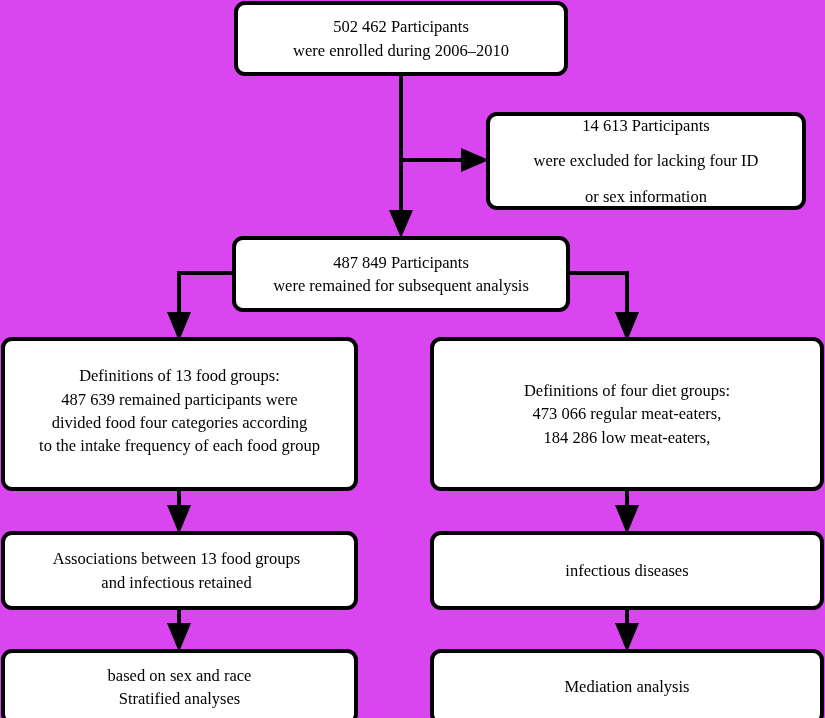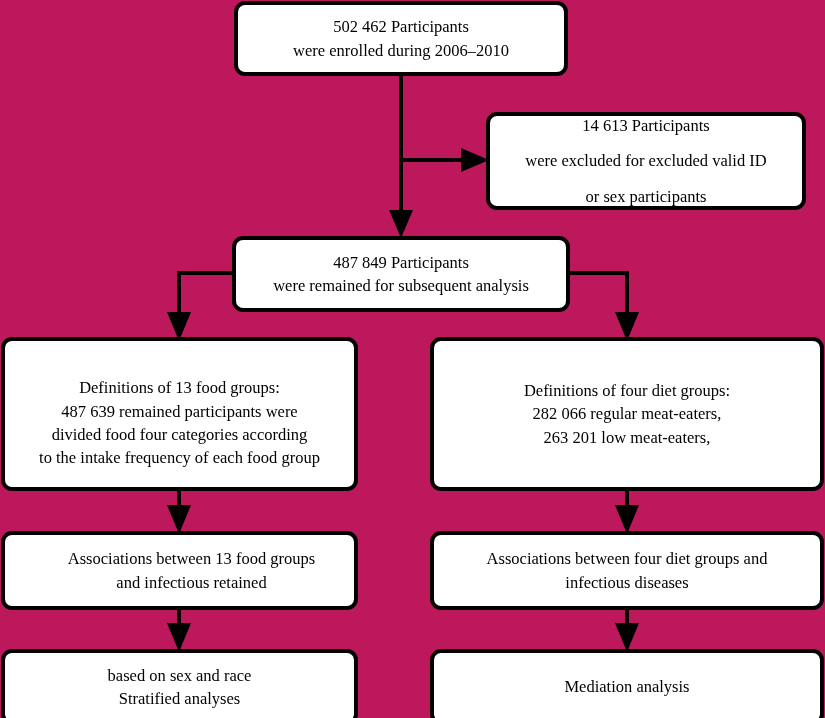--- a/index.html
+++ b/index.html
@@ -4,21 +4,21 @@
 <style>
   html, body {
     margin: 0;
     padding: 0;
     background: #ffffff;
   }
   #flow-root {
     position: relative;
     width: 825px;
     height: 718px;
-    background: #be185d;
+    background: #d946ef;
     overflow: hidden;
     font-family: "Liberation Serif", "DejaVu Serif", serif;
   }
   svg.flow-svg {
     position: absolute;
     left: 0;
     top: 0;
     width: 825px;
     height: 718px;
     display: block;
@@ -113,49 +113,48 @@
     <rect class="node-box" x="432" y="651" width="390" height="72" rx="9" ry="9"></rect>
   </svg>
 
   <div class="node-text" style="left:236px; top:3px; width:330px; height:71px;">
     <span class="tline">502 462 Participants</span>
     <span class="tline">were enrolled during 2006–2010</span>
   </div>
 
   <div class="node-text" style="left:488px; top:114px; width:316px; height:94px;justify-content:space-between;">
     <span class="tline">14 613 Participants</span>
-    <span class="tline">were excluded for excluded valid ID</span>
-    <span class="tline">or sex participants</span>
+    <span class="tline">were excluded for lacking four ID</span>
+    <span class="tline">or sex information</span>
   </div>
 
   <div class="node-text" style="left:234px; top:238px; width:334px; height:72px;">
     <span class="tline">487 849 Participants</span>
     <span class="tline">were remained for subsequent analysis</span>
   </div>
 
-  <div class="node-text" style="left:3px; top:348px; width:353px; height:150px;">
+  <div class="node-text" style="left:3px; top:336px; width:353px; height:150px;">
     <span class="tline">Definitions of 13 food groups:</span>
     <span class="tline">487 639 remained participants were</span>
     <span class="tline">divided food four categories according</span>
     <span class="tline">to the intake frequency of each food group</span>
   </div>
 
   <div class="node-text" style="left:432px; top:339px; width:390px; height:150px;">
     <span class="tline">Definitions of four diet groups:</span>
-    <span class="tline">282 066 regular meat-eaters,</span>
-    <span class="tline">263 201 low meat-eaters,</span>
+    <span class="tline">473 066 regular meat-eaters,</span>
+    <span class="tline">184 286 low meat-eaters,</span>
   </div>
 
-  <div class="node-text" style="left:15px; top:533px; width:353px; height:75px;">
+  <div class="node-text" style="left:0; top:533px; width:353px; height:75px;">
     <span class="tline">Associations between 13 food groups</span>
     <span class="tline">and infectious retained</span>
   </div>
 
   <div class="node-text" style="left:432px; top:533px; width:390px; height:75px;">
-    <span class="tline">Associations between four diet groups and</span>
     <span class="tline">infectious diseases</span>
   </div>
 
   <div class="node-text" style="left:3px; top:651px; width:353px; height:72px;">
     <span class="tline">based on sex and race</span>
     <span class="tline">Stratified analyses</span>
   </div>
 
   <div class="node-text" style="left:432px; top:651px; width:390px; height:72px;">
     <span class="tline">Mediation analysis</span>

